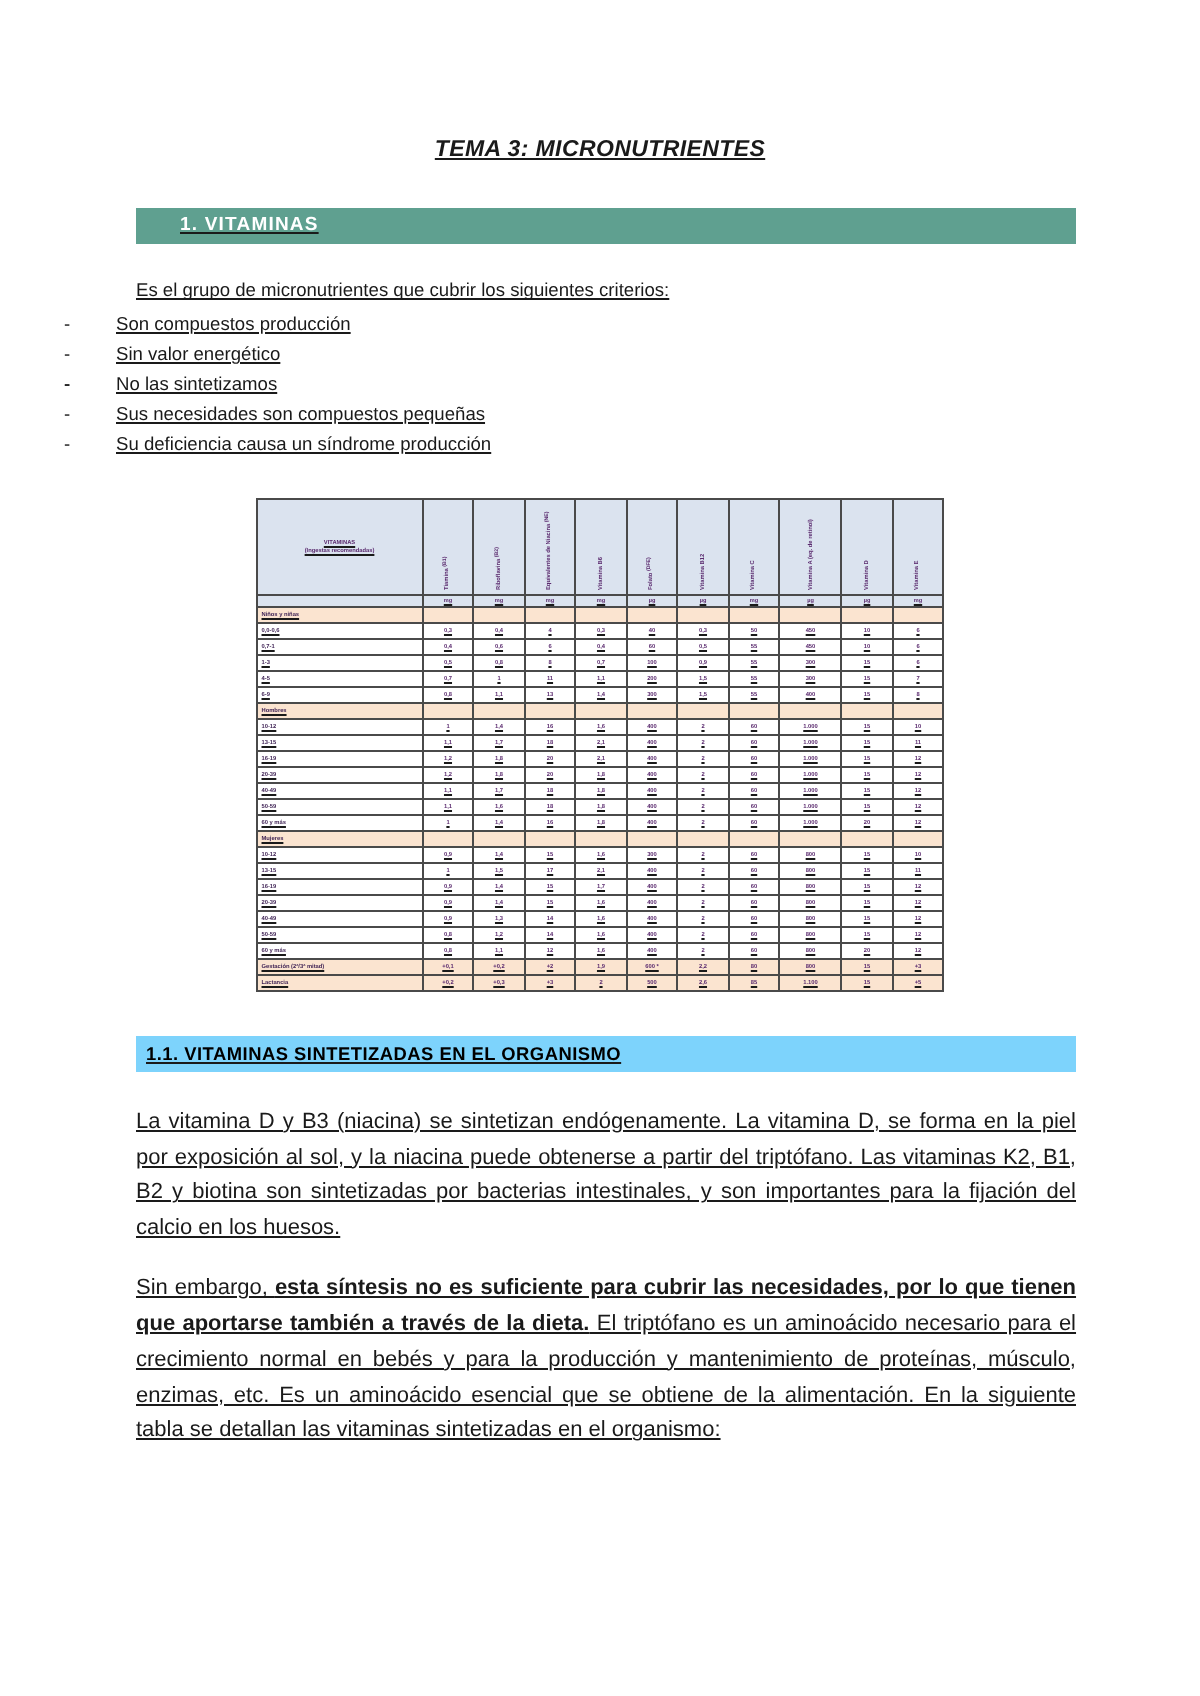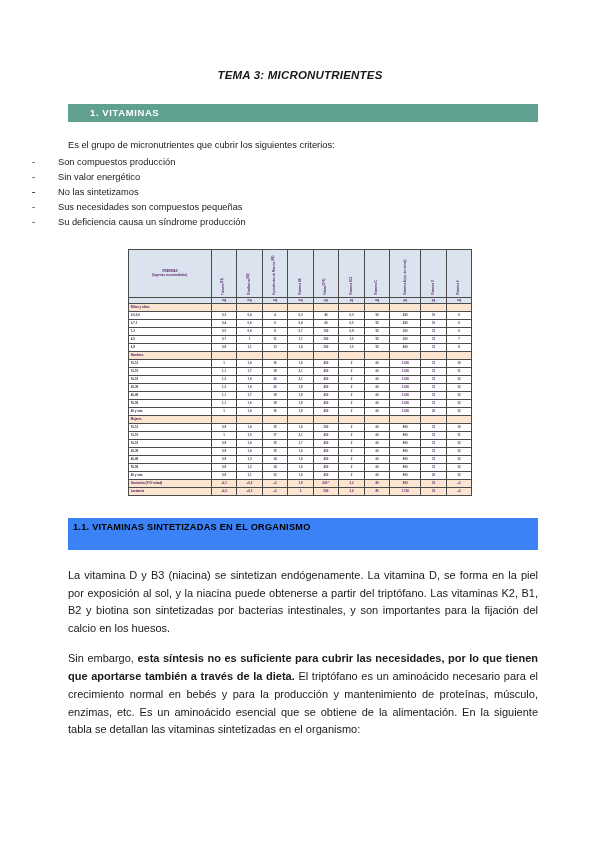--- a/index.html
+++ b/index.html
@@ -14,20 +14,21 @@
     color: #1a1a1a;
     position: relative;
     overflow: hidden;
   }
   .page {
     width: 600px;
     height: 676px;
     padding: 0;
     box-sizing: border-box;
     position: relative;
+    text-decoration: underline;
   }
 
   
   .doc-title {
     text-align: center;
     font-style: italic;
     font-weight: 600;
     font-size: 11.5px;
     letter-spacing: 0.2px;
     margin: 0;
@@ -42,26 +43,26 @@
     font-weight: bold;
     font-size: 9.5px;
     letter-spacing: 0.6px;
     padding: 4px 5px 4px 22px;
     line-height: 1.1;
   }
 
   
   .subheading-band {
     margin: 0 62px 0 68px;
-    background: #3b82f6;
+    background: #7dd3fc;
     color: #000000;
     font-weight: bold;
     font-size: 9.2px;
     letter-spacing: 0.25px;
-    padding: 4px 5px 17px 5px;
+    padding: 4px 5px 3px 5px;
     line-height: 1.15;
   }
 
   
   .intro {
     margin: 18px 62px 0 68px;
     font-size: 9.3px;
     line-height: 1.25;
   }
   ul.criteria {

